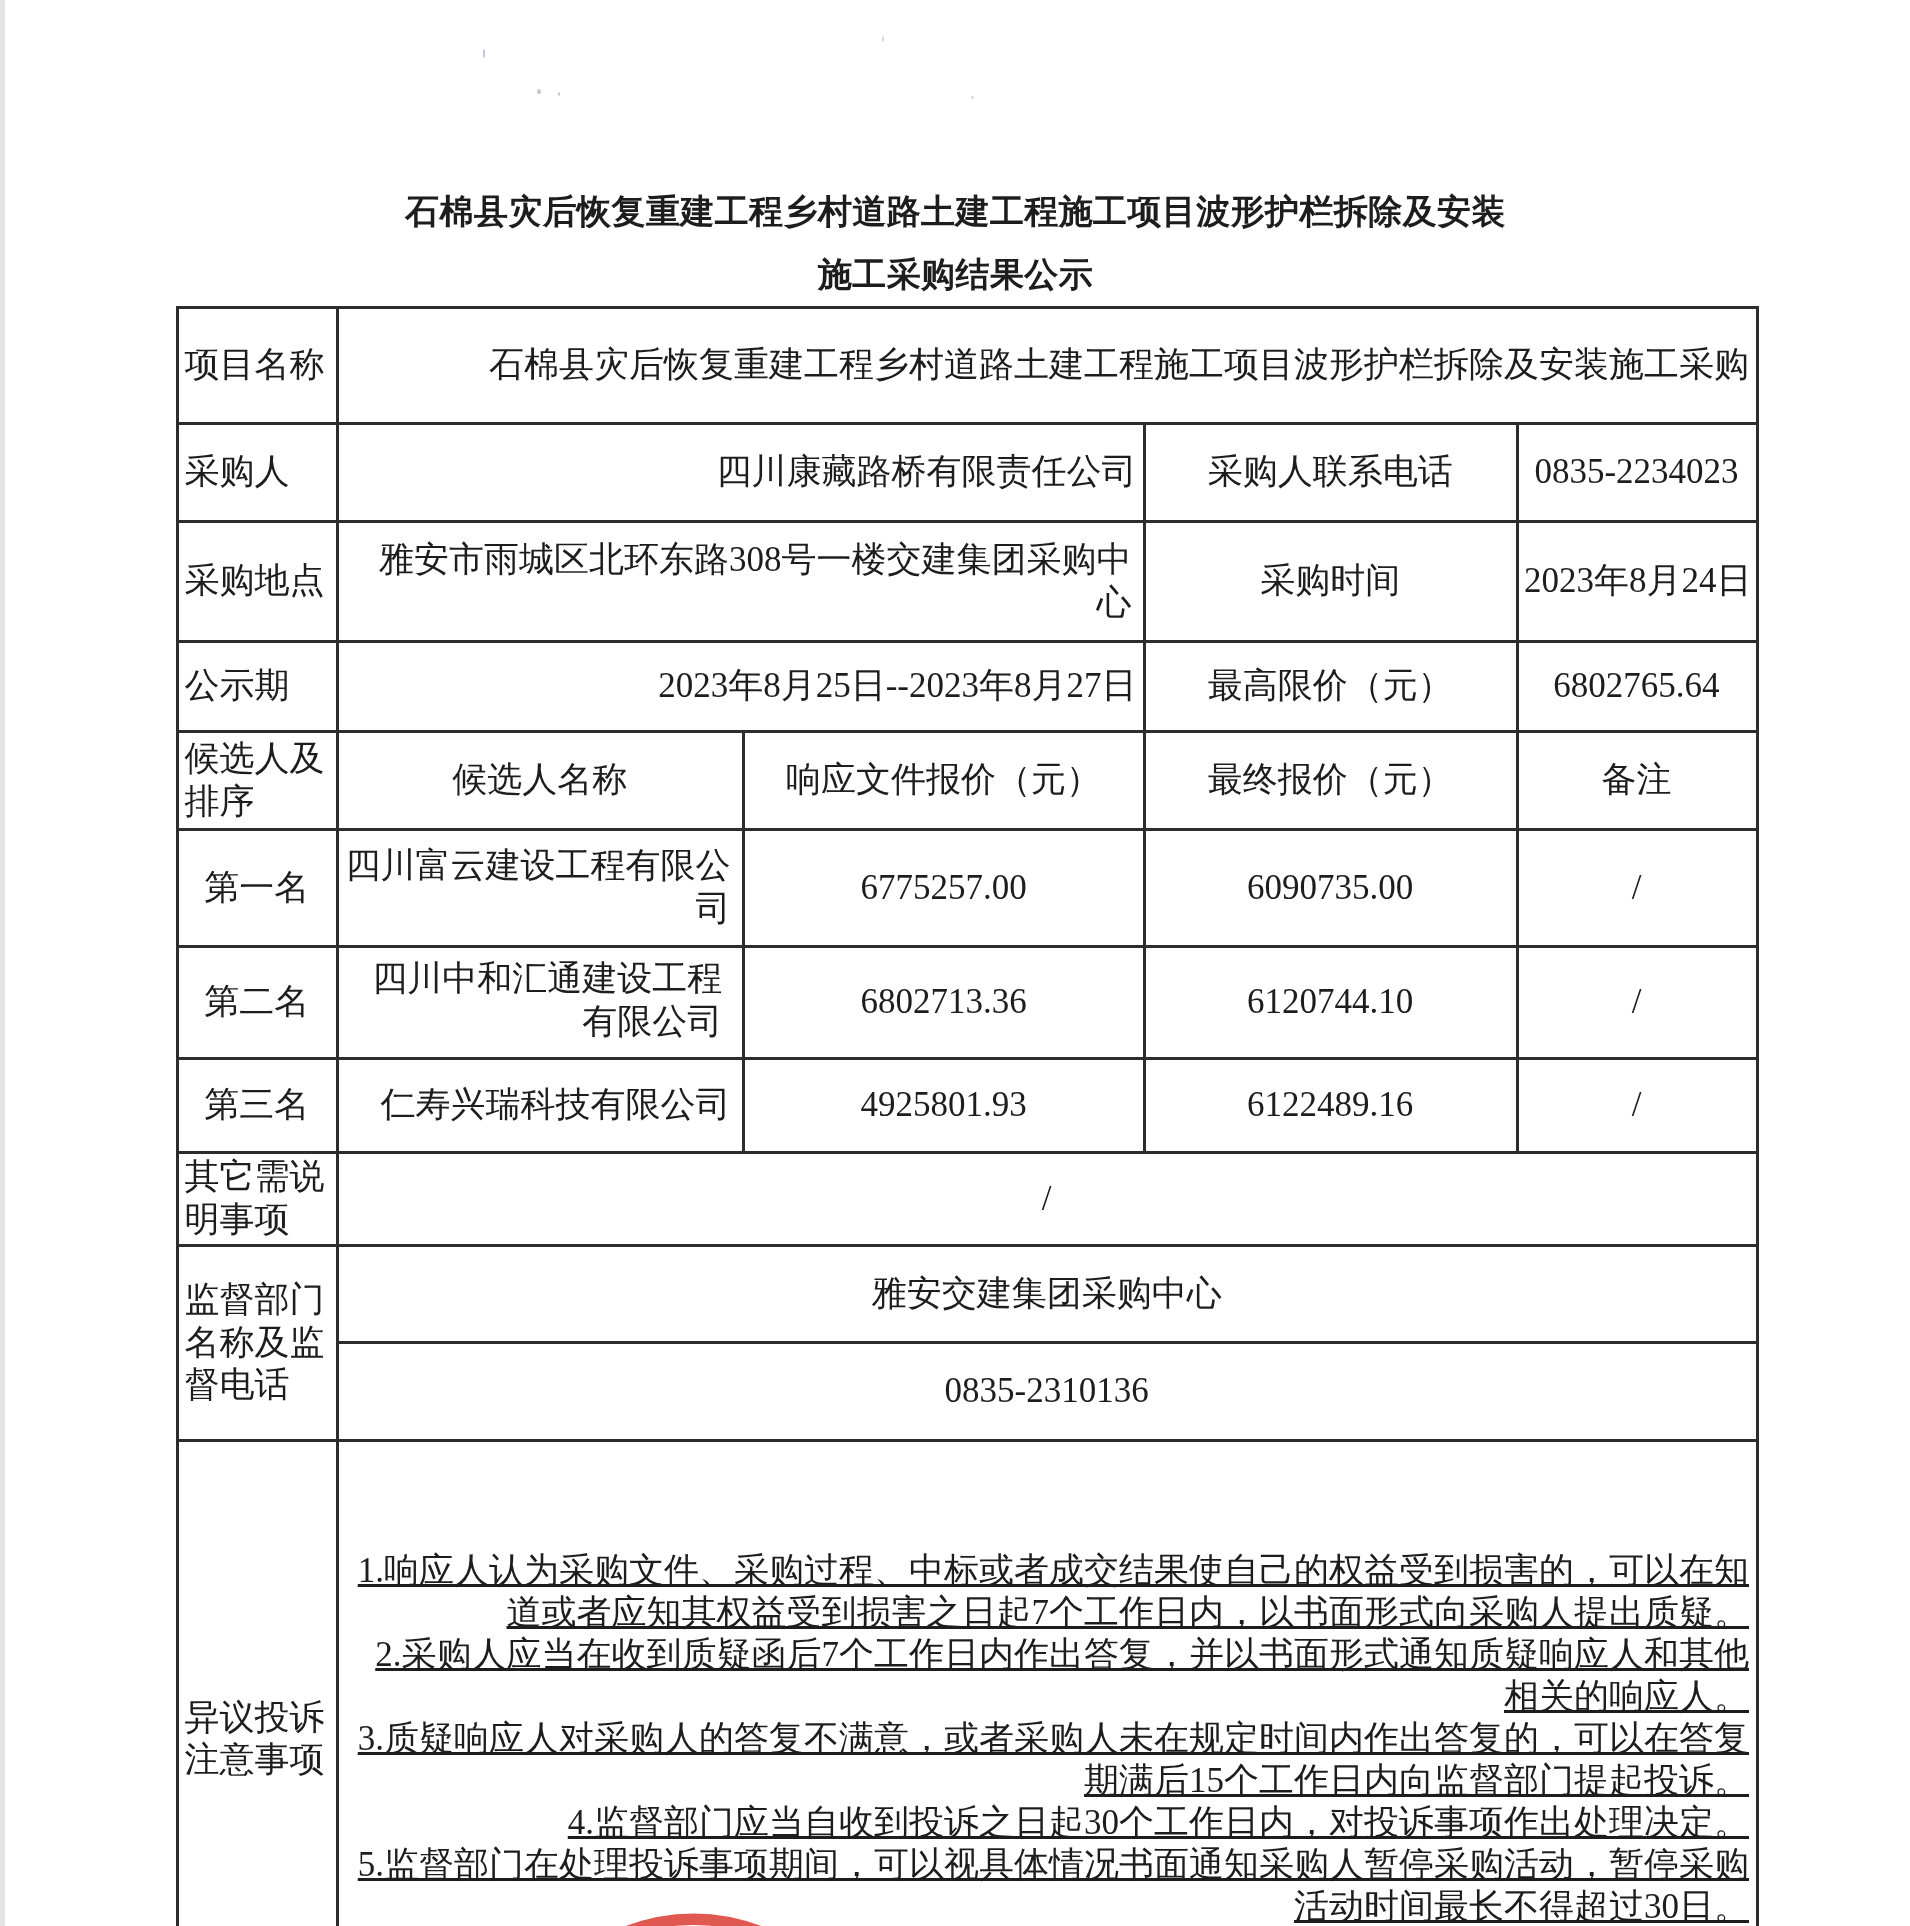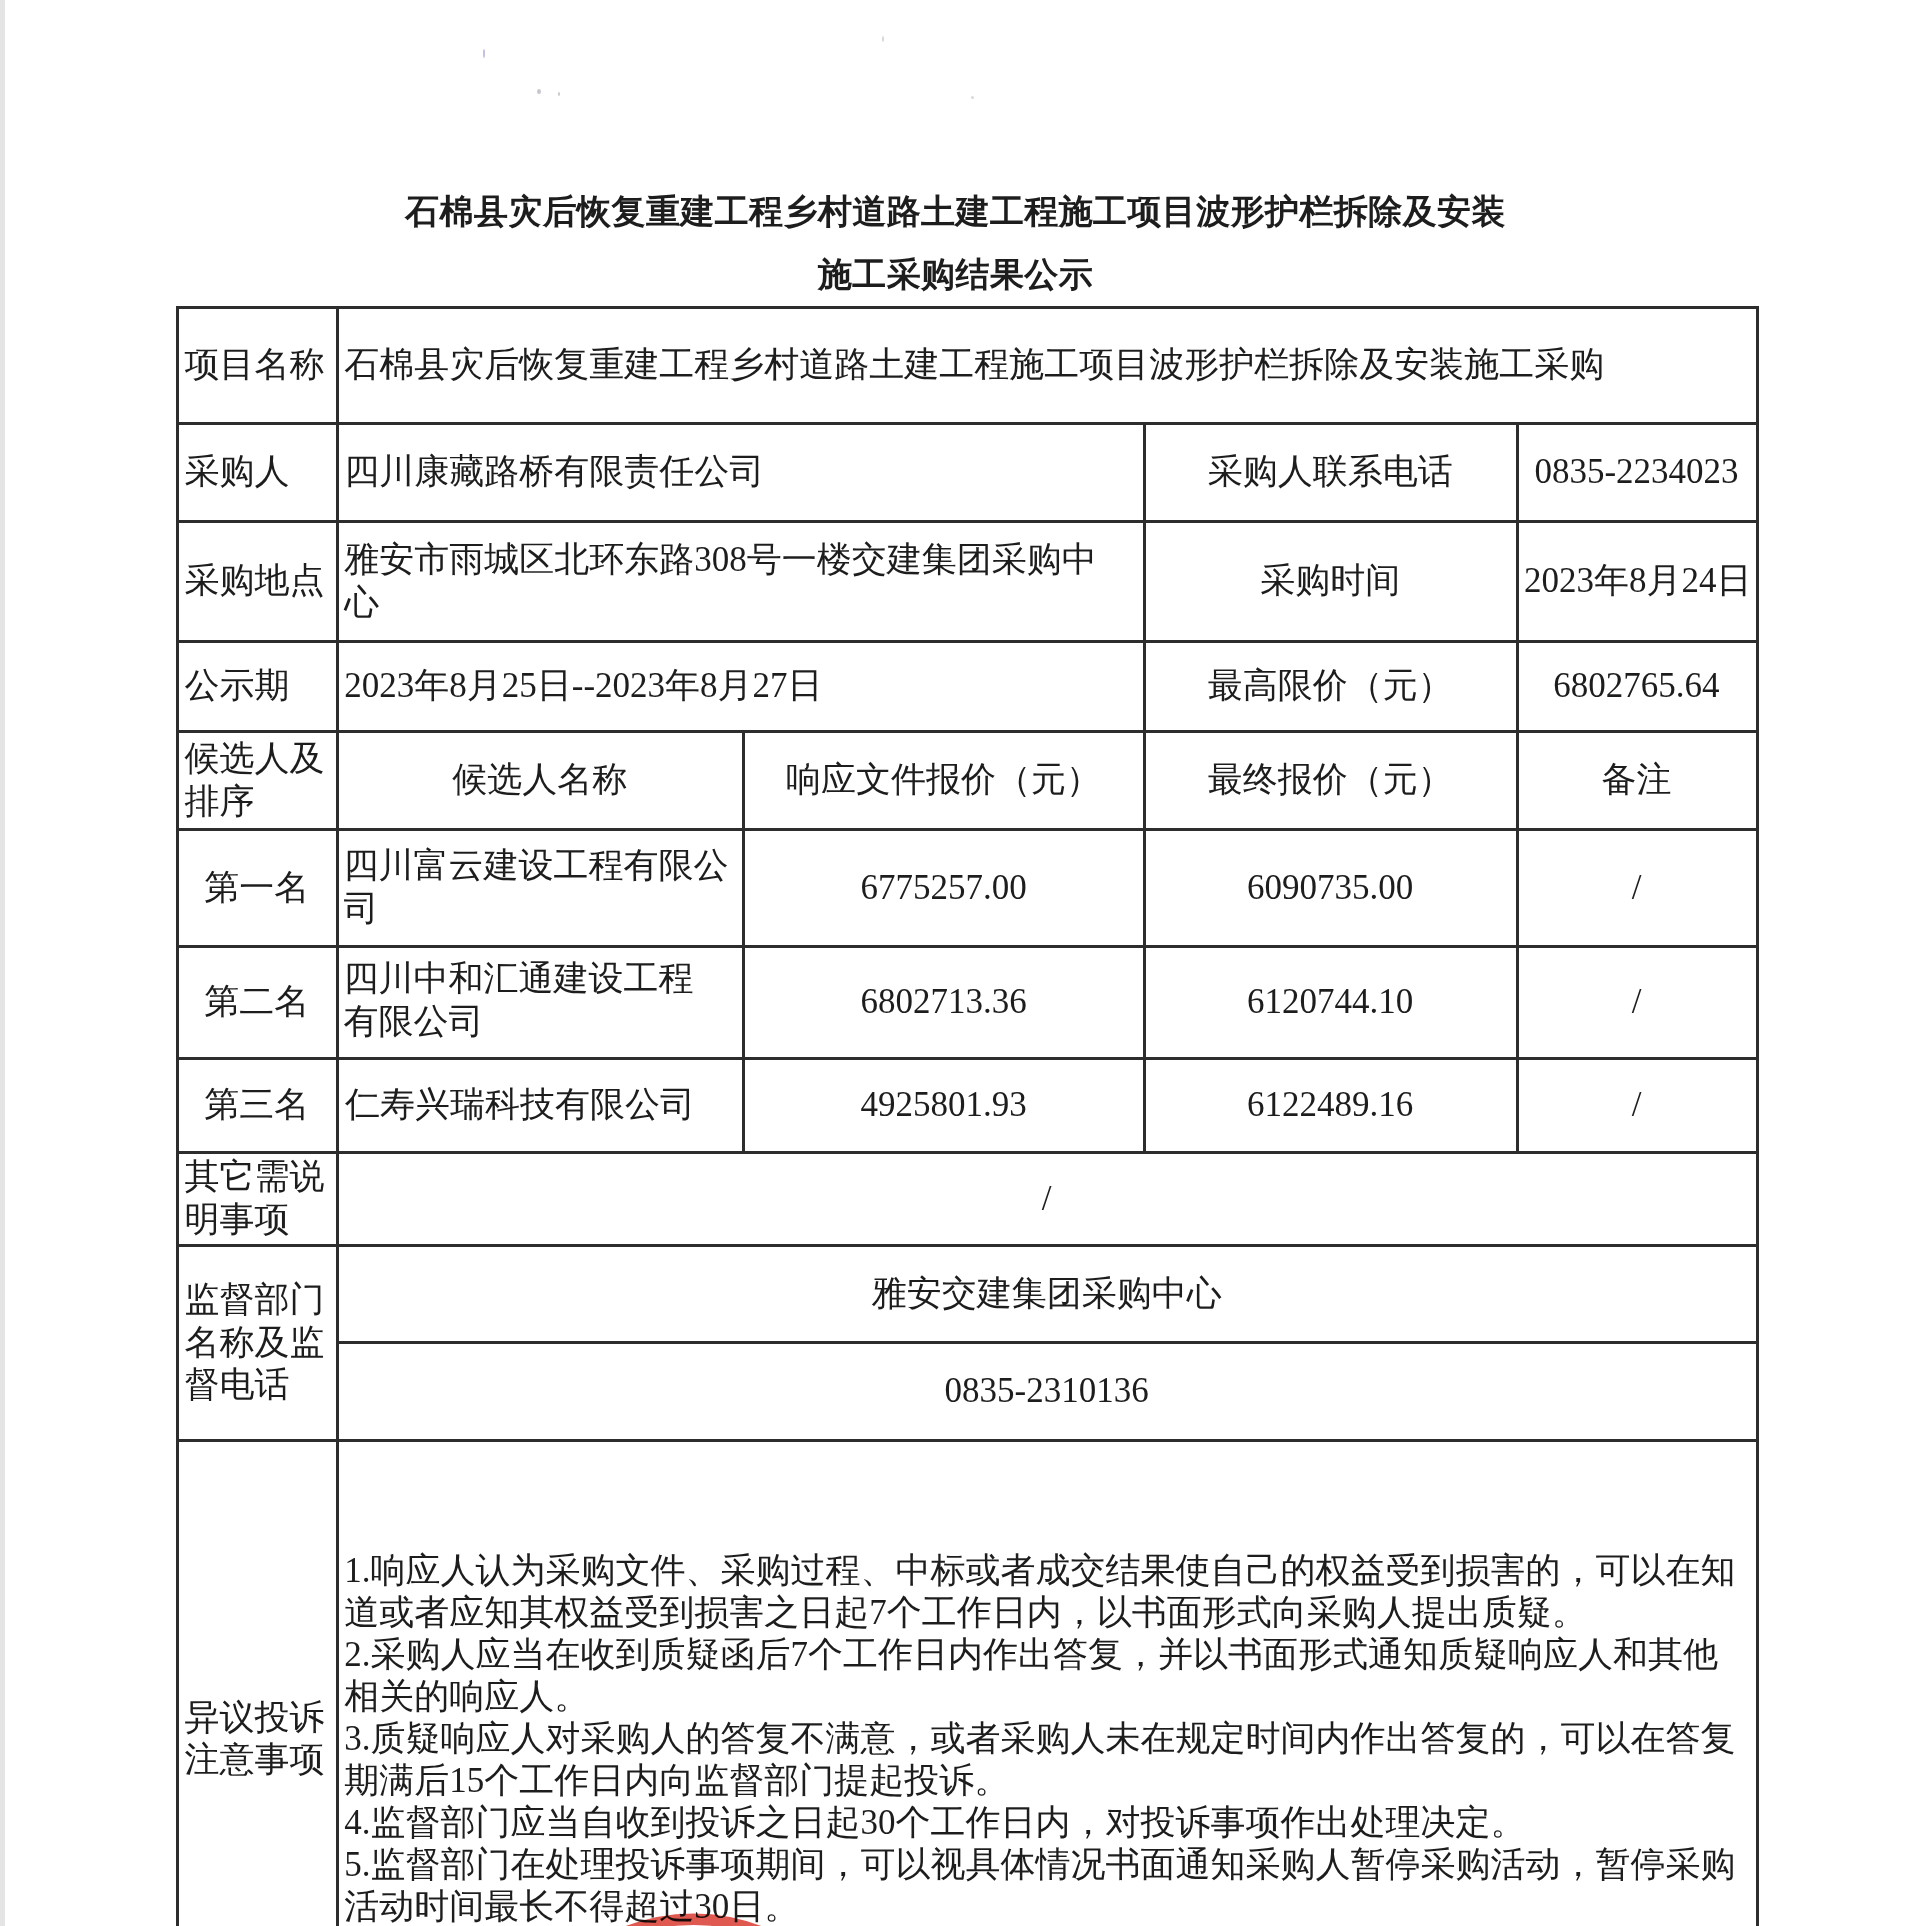--- a/index.html
+++ b/index.html
@@ -30,24 +30,24 @@
     font-size:35px;line-height:1.22;
   }
   table.main td{
     border:3.9px solid #2d2d2d;
     vertical-align:middle;
     padding:2.3px 7px 2.3px 5.4px;
     overflow:hidden;
   }
   td.lab{text-align:left;padding-left:6.2px;padding-right:3.9px;}
   td.cen{text-align:center;padding-left:2.3px;padding-right:2.3px;}
-  td.val{text-align:left;}
+  td.val{text-align:right;}
   td.nowrap{white-space:nowrap;margin-left:17px;}
   td.objection-cell{padding:11.6px 10px 11.6px 9.2px;line-height:42px;}
-  .obj-item{text-align:left;}
+  .obj-item{text-align:right;text-decoration:underline;}
   
   .stamp{
     position:absolute;left:493px;top:1903px;width:401px;height:401px;
     mix-blend-mode:multiply;opacity:.88;
   }
   .stamp .ring{fill:none;stroke:#dc4237;stroke-width:30px;}
   .stamp .star{fill:#dc4237;opacity:.92;}
   .stamp .seal-co{font-family:"Liberation Serif","DejaVu Serif",serif;font-weight:bold;font-size:100px;letter-spacing:22px;fill:#dc4237;}
   .stamp .seal-num{font-family:"Liberation Serif","DejaVu Serif",serif;font-weight:bold;font-size:60px;letter-spacing:21px;fill:#dc4237;}
 </style>

